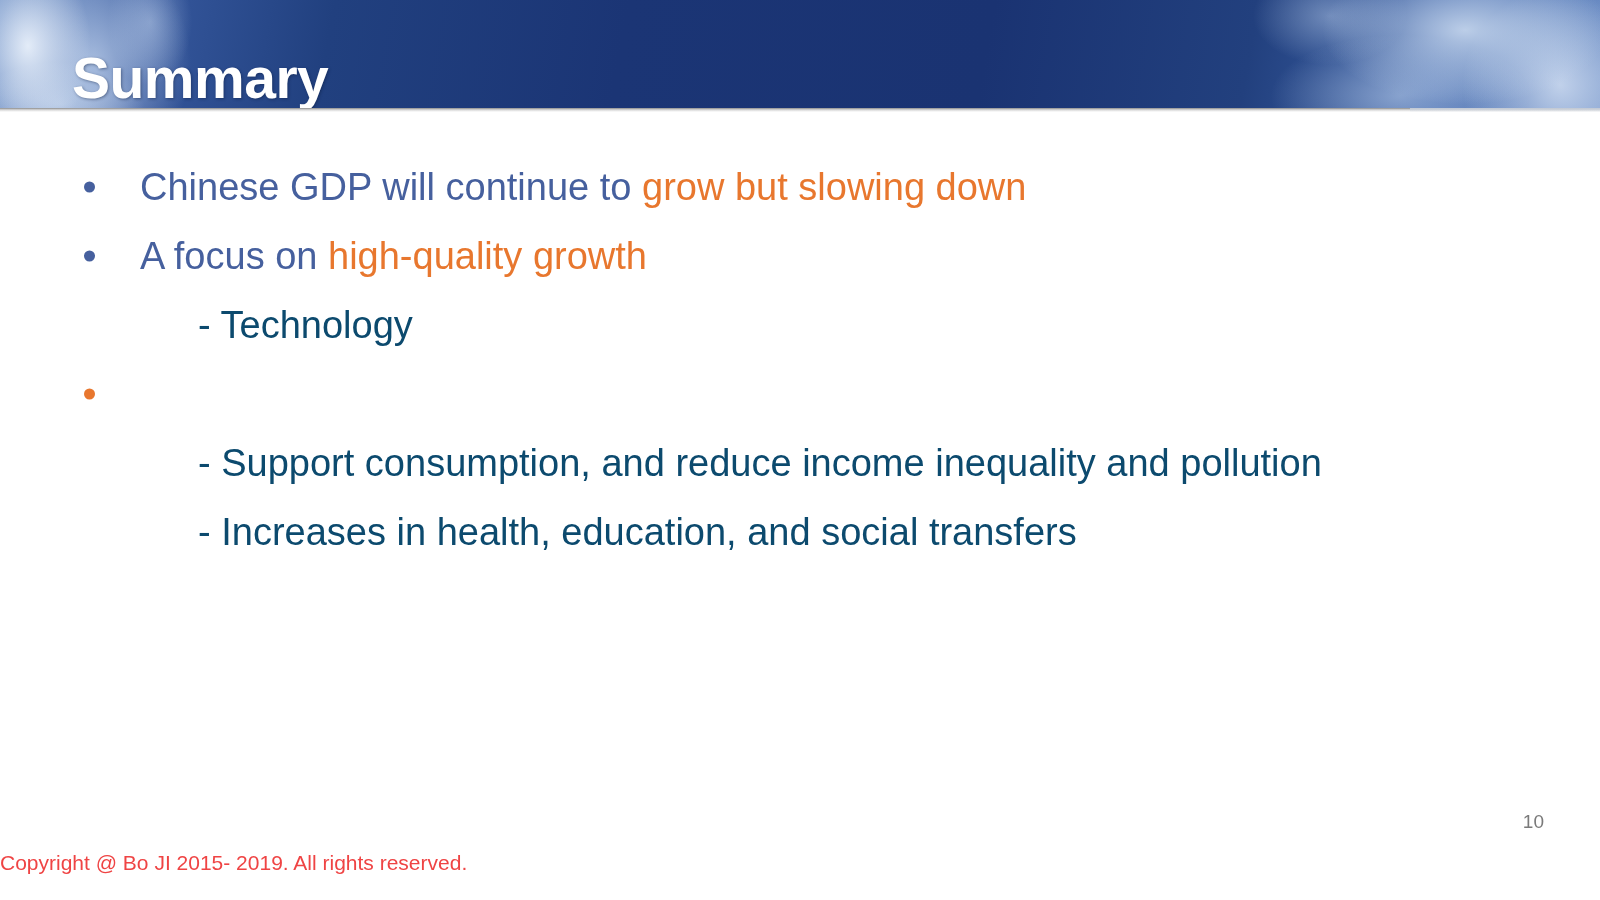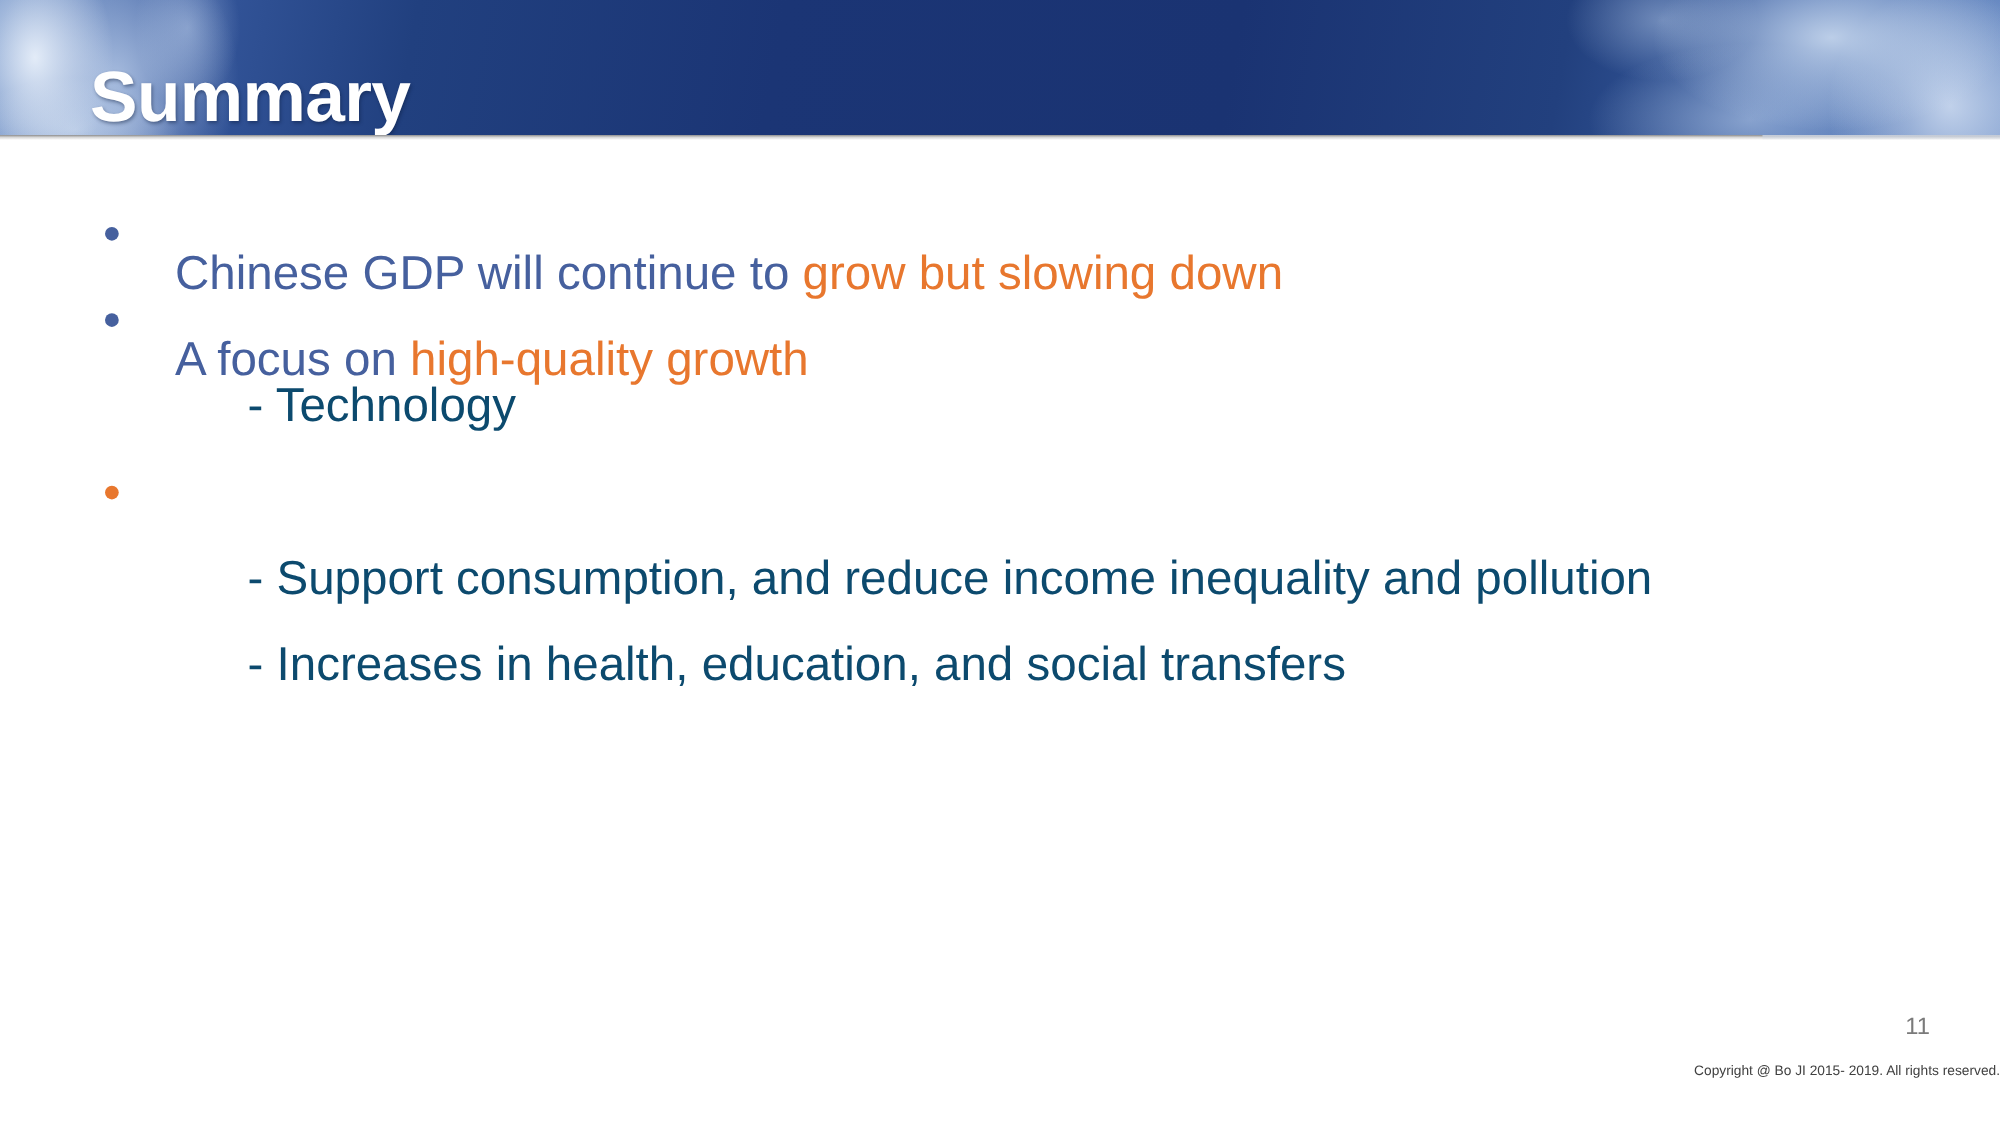--- a/index.html
+++ b/index.html
@@ -113,21 +113,20 @@
   }
   .bullet-text {
     position: absolute;
     left: 140px;
     top: 50%;
     transform: translateY(-50%);
     font-size: 38px;
     color: #46609e;
     line-height: 1.0;
     white-space: nowrap;
-    margin-top: 32px;
   }
   .bullet-text .hl {
     color: #e8772e;
   }
 
   .sub-row {
     position: relative;
     height: 69px;
     display: flex;
     align-items: center;
@@ -150,23 +149,23 @@
     top: 812px;
     font-size: 19px;
     color: #7a7a7a;
     line-height: 1;
   }
   .copyright {
     position: absolute;
     left: 0;
     top: 852px;
     width: 1600px;
-    text-align: right;
-    font-size: 11px;
-    color: #404040;
+    text-align: left;
+    font-size: 21px;
+    color: #ef4444;
     line-height: 1;
   }
 </style>
 </head>
 <body>
 
 <div class="slide">
 
   <div class="header-banner">
     <div class="slide-title">Summary</div>
@@ -190,16 +189,16 @@
         <span class="bullet-marker orange"></span>
       </div>
       <div class="sub-row">
         <span class="sub-text"><span>- Support consumption, and reduce income inequality and pollution</span></span>
       </div>
       <div class="sub-row">
         <span class="sub-text"><span>- Increases in health, education, and social transfers</span></span>
       </div>
     </div>
 
-  <div class="page-number">11</div>
+  <div class="page-number">10</div>
   <div class="copyright">Copyright @ Bo JI 2015- 2019. All rights reserved.</div>
 
 </div>
 
 </body></html>

